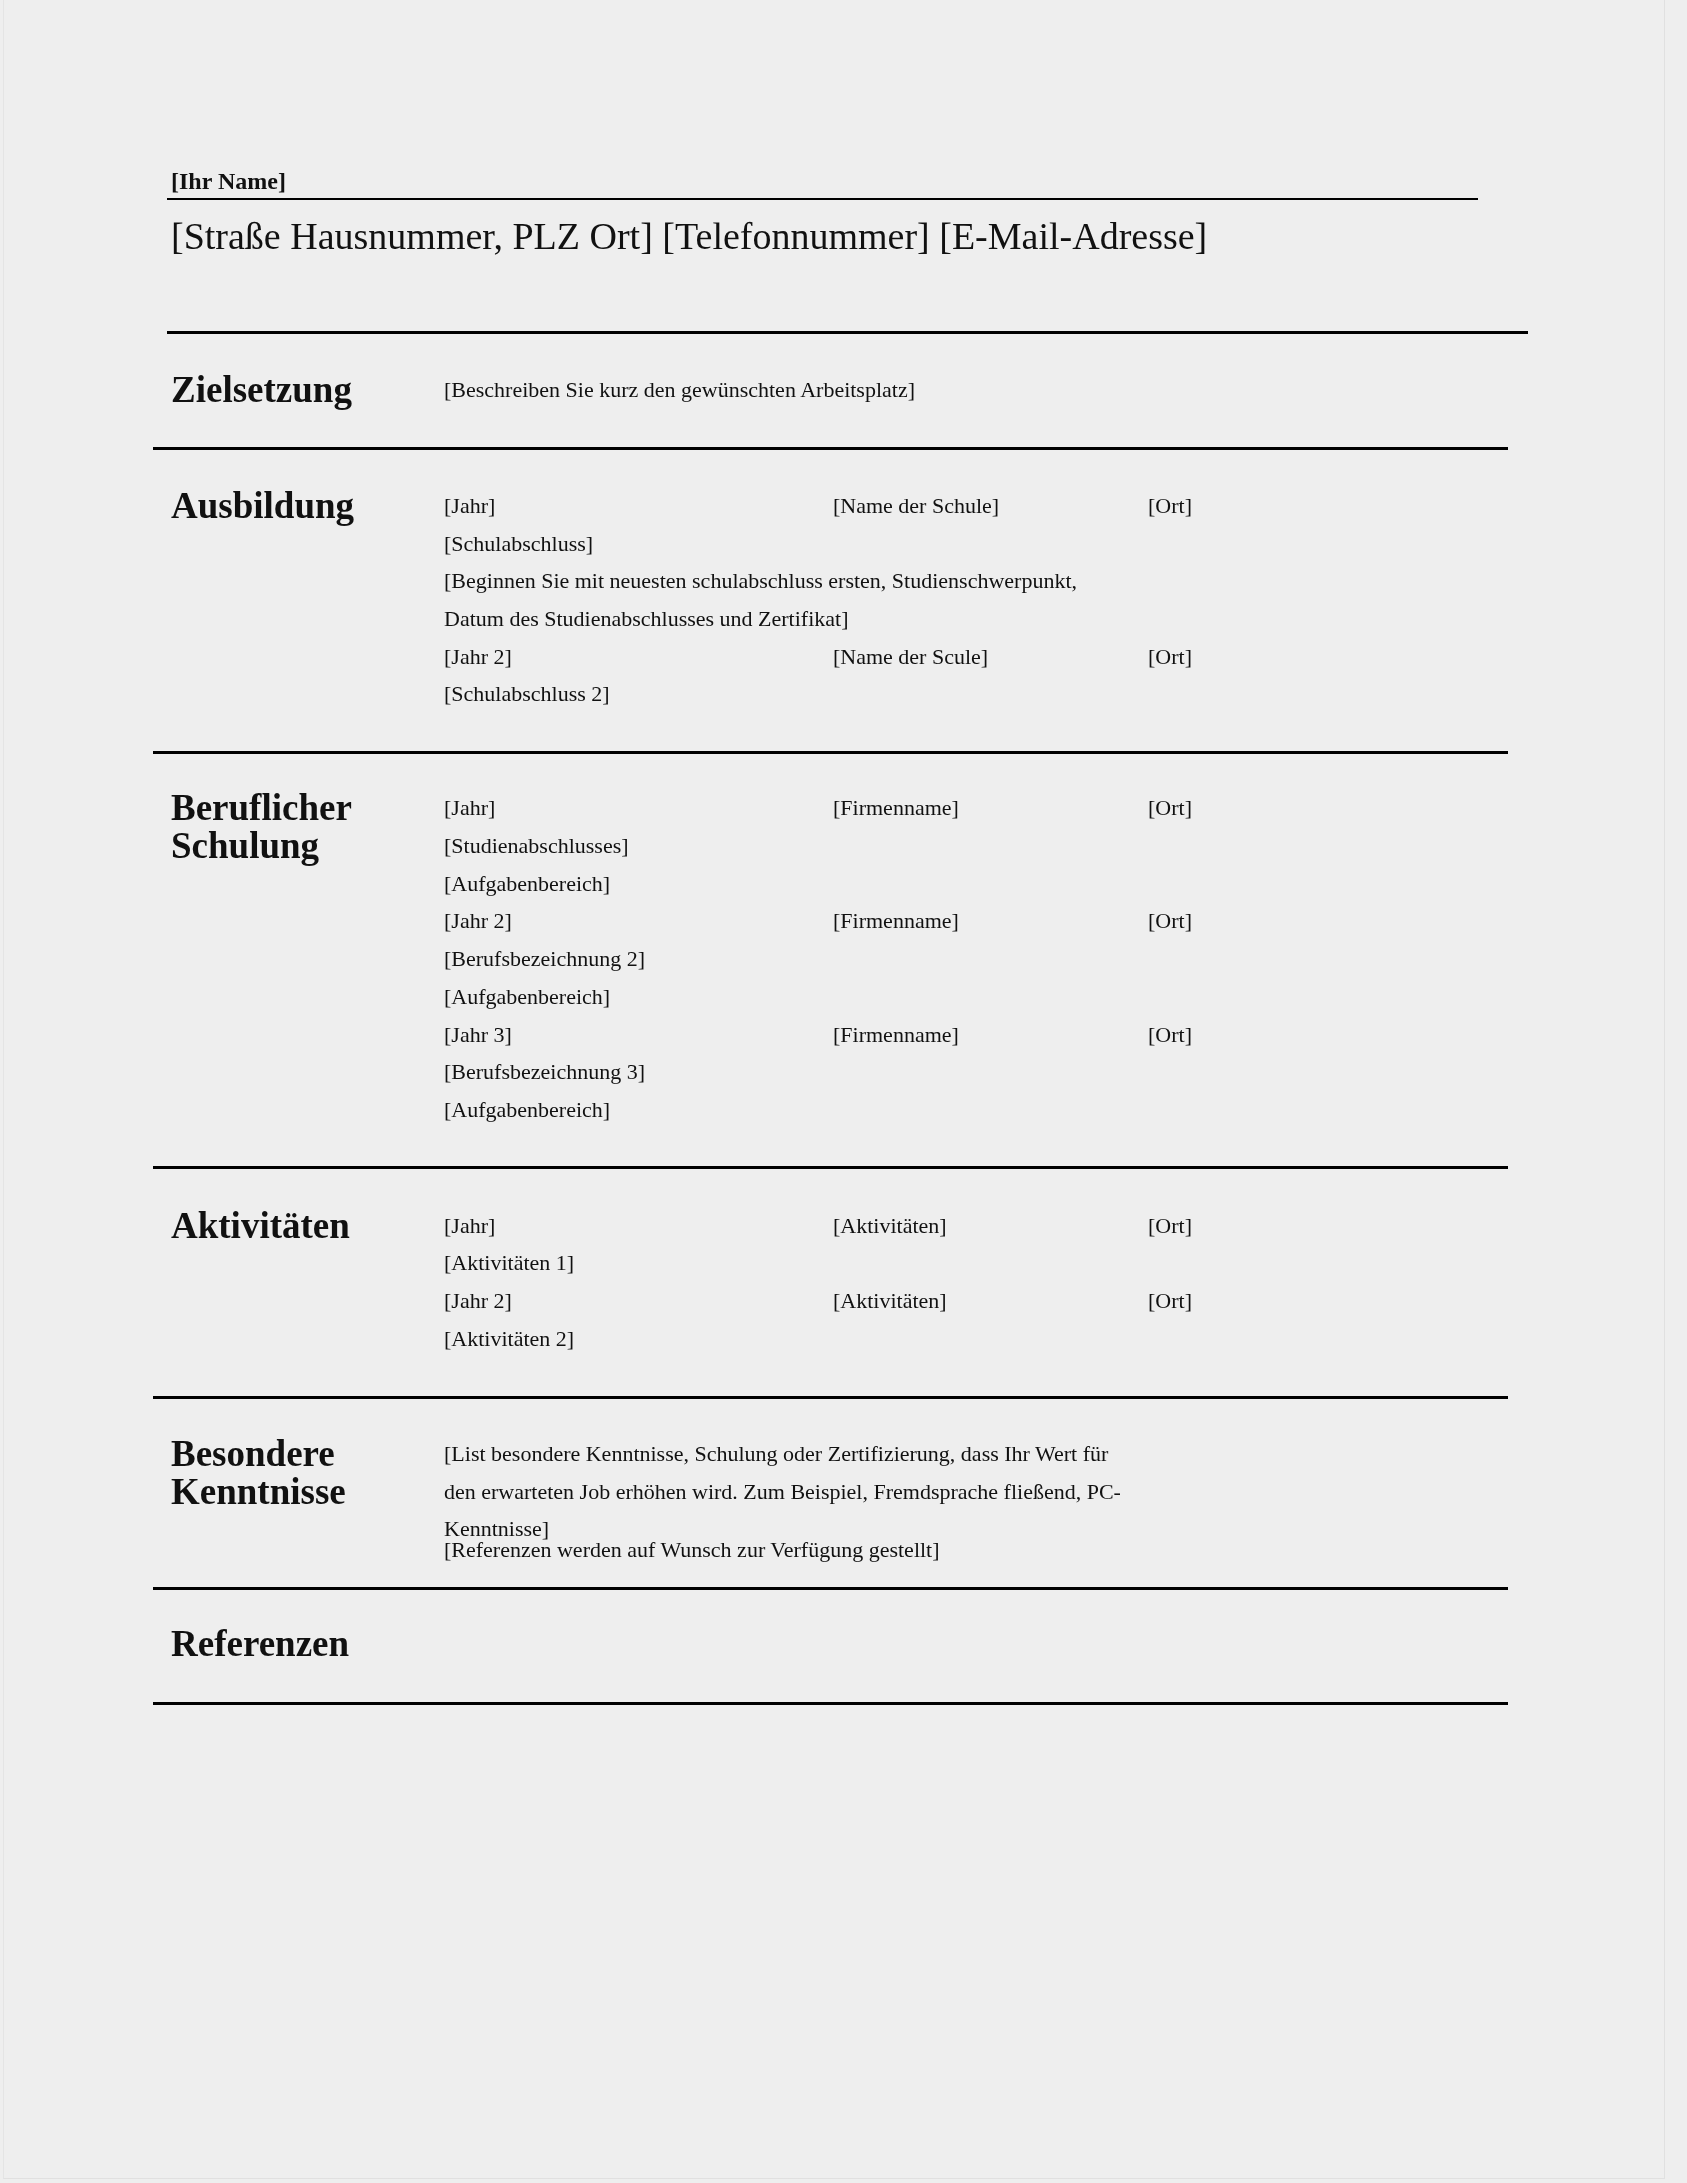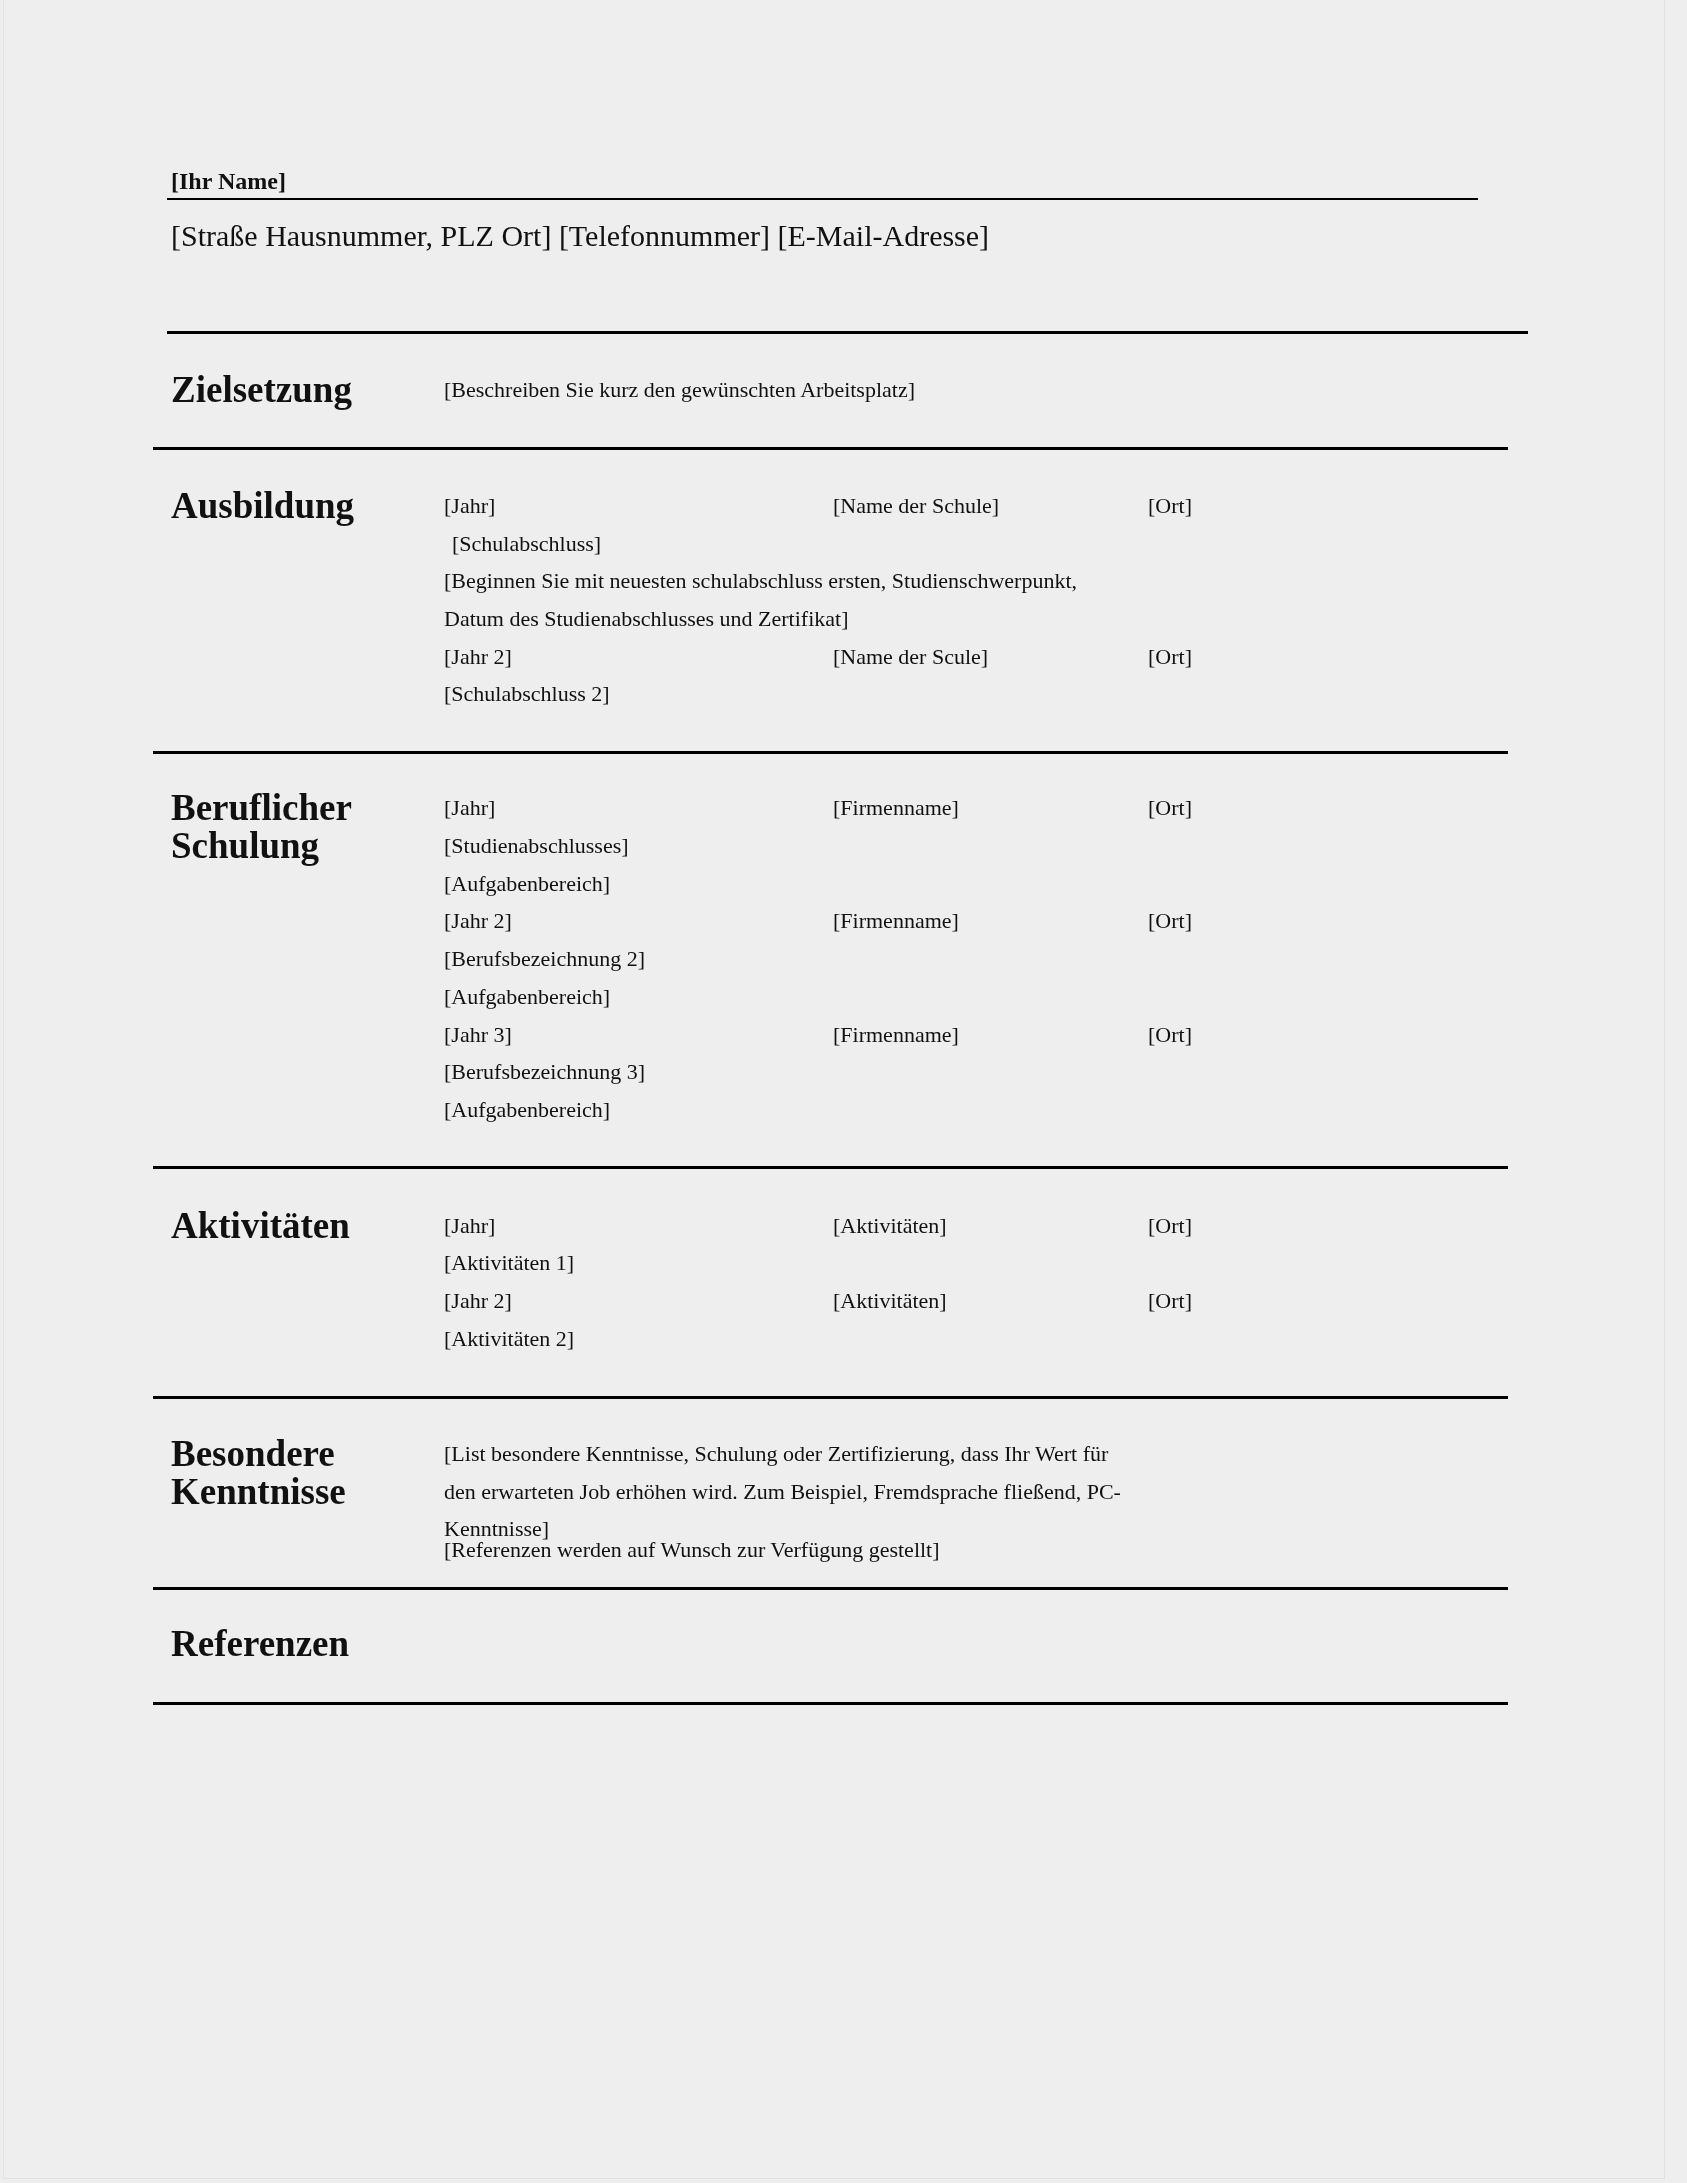--- a/index.html
+++ b/index.html
@@ -11,21 +11,21 @@
     font-family: "Liberation Serif", "DejaVu Serif", serif;
     color: #111111;
   }
   .page-edge {
     position: absolute; left: 2.6px; top: 0; width: 1662px; height: 2179px;
     border-right: 1.3px solid #e0e0e0; border-left: 1.3px solid #e4e4e4; border-bottom: 1.3px solid #e0e0e0;
     box-sizing: border-box;
   }
   .abs { position: absolute; white-space: nowrap; }
   .name { left: 171px; top: 161px; font-size: 24px; font-weight: bold; line-height: 40px; }
-  .address { left: 171px; top: 216px; font-size: 30px; line-height: 40px; }
+  .address { left: 171px; top: 216px; font-size: 38px; line-height: 40px; }
   .rule { position: absolute; background: #000; }
   .label { font-size: 37px; font-weight: bold; line-height: 38px; left: 171px; }
   .body { font-size: 22px; line-height: 38px; }
   .col2 { left: 444px; }
   .col3 { left: 833px; }
   .col4 { left: 1148px; }
 </style>
 </head>
 <body>
 
@@ -40,21 +40,21 @@
 <div class="abs label" style="top:371px;">Zielsetzung</div>
 <div class="abs body col2" style="top:371px;">[Beschreiben Sie kurz den gewünschten Arbeitsplatz]</div>
 
 <div class="rule" style="left:153px; top:447px; width:1355px; height:3.3px;"></div>
 
 <div class="abs label" style="top:487px;">Ausbildung</div>
 <div>
   <div class="abs body col2" style="top:487px;">[Jahr]</div>
   <div class="abs body col3" style="top:487px;">[Name der Schule]</div>
   <div class="abs body col4" style="top:487px;">[Ort]</div>
-  <div class="abs body col2" style="top:525px;margin-left:8px;">[Schulabschluss]</div>
+  <div class="abs body col2" style="top:525px;">[Schulabschluss]</div>
 </div>
 <div class="abs body col2" style="top:562px;">[Beginnen Sie mit neuesten schulabschluss ersten, Studienschwerpunkt,</div>
 <div class="abs body col2" style="top:600px;">Datum des Studienabschlusses und Zertifikat]</div>
 <div>
   <div class="abs body col2" style="top:638px;">[Jahr 2]</div>
   <div class="abs body col3" style="top:638px;">[Name der Scule]</div>
   <div class="abs body col4" style="top:638px;">[Ort]</div>
   <div class="abs body col2" style="top:675px;">[Schulabschluss 2]</div>
 </div>
 

